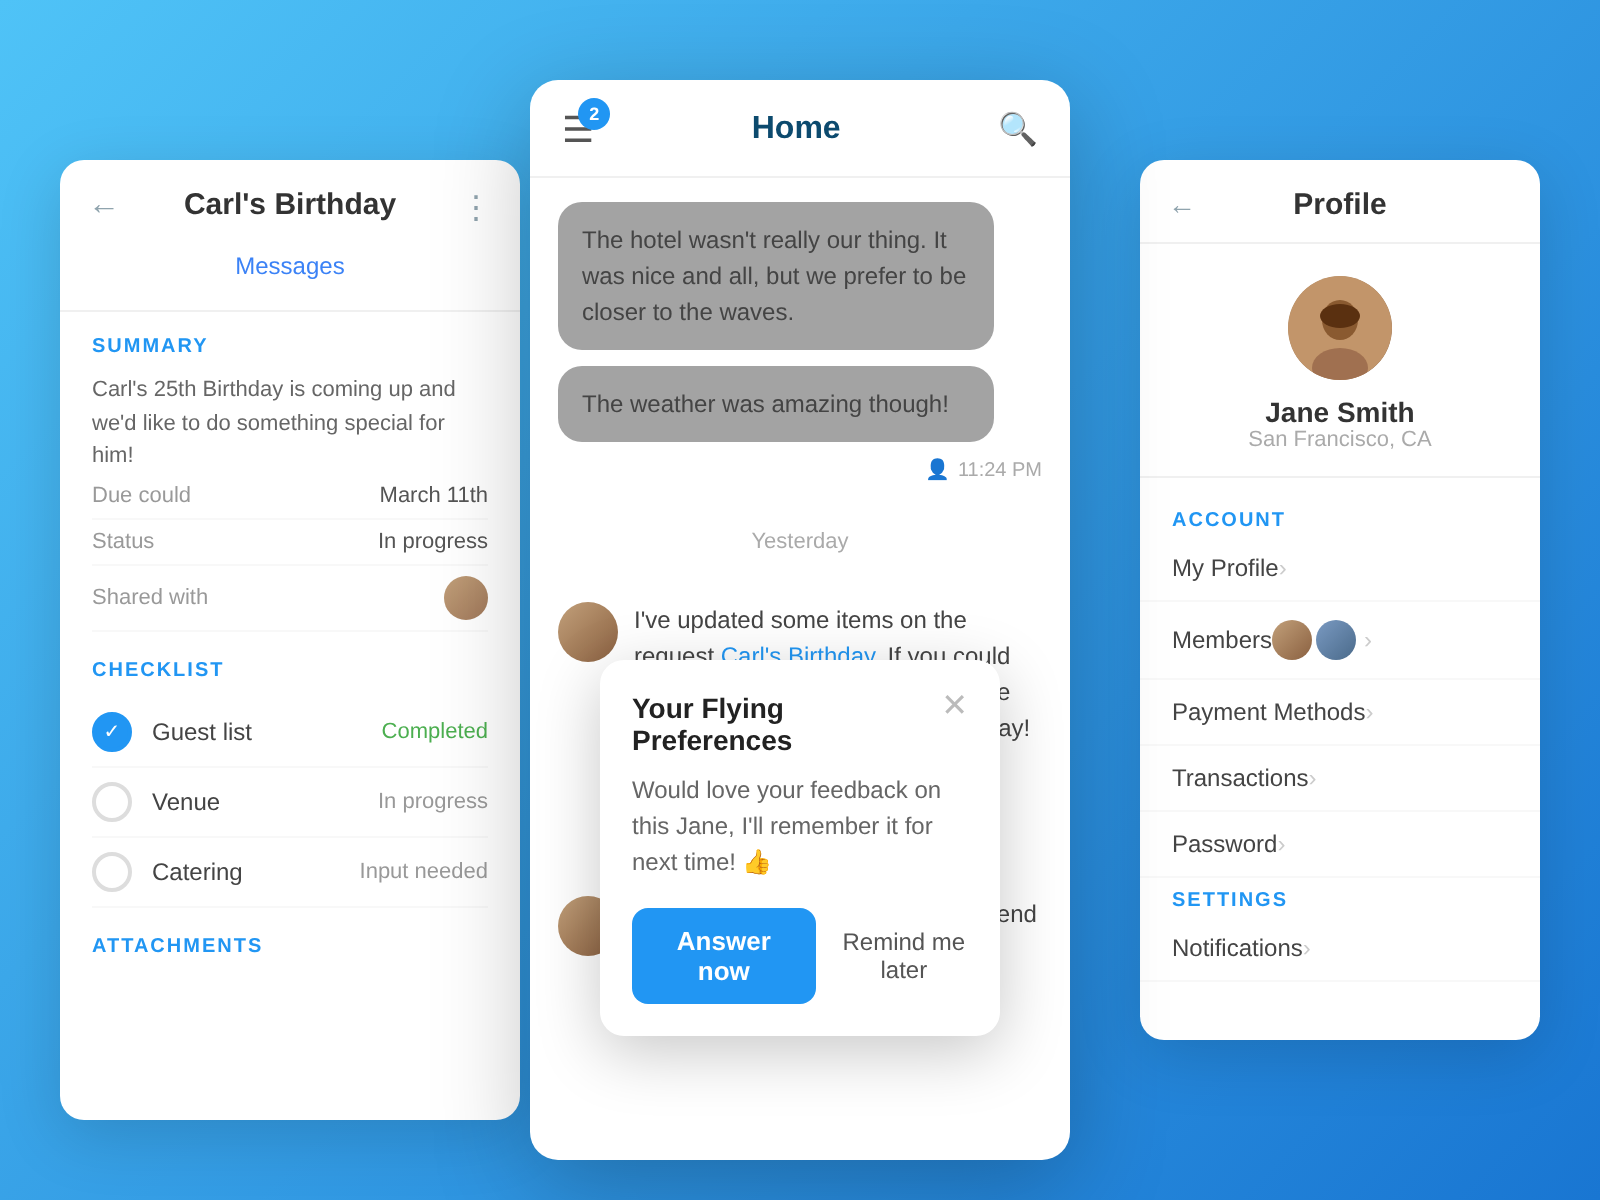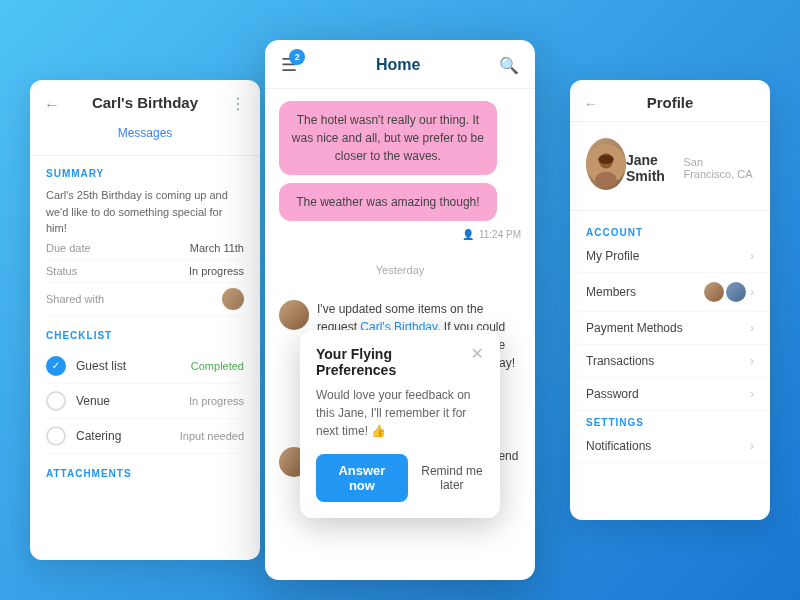--- a/index.html
+++ b/index.html
@@ -207,29 +207,28 @@
       color: #90a4ae;
       font-size: 16px;
       cursor: pointer;
     }
     .chat-area {
       padding: 12px 14px;
       height: calc(100% - 55px);
       overflow-y: auto;
     }
     .chat-bubble {
-      background: #f9a8d4;
+      background: #a3a3a3;
       border-radius: 12px;
       padding: 10px 12px;
       font-size: 12px;
       color: #444;
       line-height: 1.5;
       margin-bottom: 8px;
       max-width: 90%;
-      text-align: center;
     }
     .chat-time-right {
       text-align: right;
       font-size: 10px;
       color: #aaa;
       margin-bottom: 10px;
       display: flex;
       align-items: center;
       justify-content: flex-end;
       gap: 4px;
@@ -352,20 +351,21 @@
       color: #90a4ae;
       font-size: 14px;
     }
     .right-panel-header h2 {
       font-size: 15px;
       font-weight: 600;
       color: #333;
     }
     .profile-section {
       display: flex;
+      flex-direction: column;
       align-items: center;
       padding: 16px 16px 12px;
       border-bottom: 1px solid #f0f0f0;
     }
     .profile-avatar {
       width: 52px;
       height: 52px;
       border-radius: 50%;
       background: linear-gradient(135deg, #c2a07a, #8a6040);
       margin-bottom: 8px;
@@ -391,21 +391,21 @@
       font-size: 10px;
       font-weight: 700;
       color: #2196f3;
       letter-spacing: 1px;
       text-transform: uppercase;
       padding: 6px 16px 2px;
     }
     .menu-item {
       display: flex;
       align-items: center;
-      justify-content: space-between;
+      justify-content: flex-start;
       padding: 9px 16px;
       border-bottom: 1px solid #f8f8f8;
       cursor: pointer;
     }
     .menu-item-label {
       font-size: 12px;
       color: #444;
     }
     .menu-item-right {
       display: flex;
@@ -444,21 +444,21 @@
     <h2>Carl's Birthday</h2>
     <span class="more-icon">⋮</span>
     <div class="left-panel-tabs">
       <button class="tab-btn inactive">Messages</button>
     </div>
   </div>
   <div class="left-panel-body">
     <div class="section-label">SUMMARY</div>
     <div class="summary-text">Carl's 25th Birthday is coming up and we'd like to do something special for him!</div>
     <div class="info-row">
-      <span class="label">Due date</span>
+      <span class="label">Due could</span>
       <span class="value">March 11th</span>
     </div>
     <div class="info-row">
       <span class="label">Status</span>
       <span class="value">In progress</span>
     </div>
     <div class="info-row">
       <span class="label">Shared with</span>
       <span class="avatar-small"></span>
     </div>

